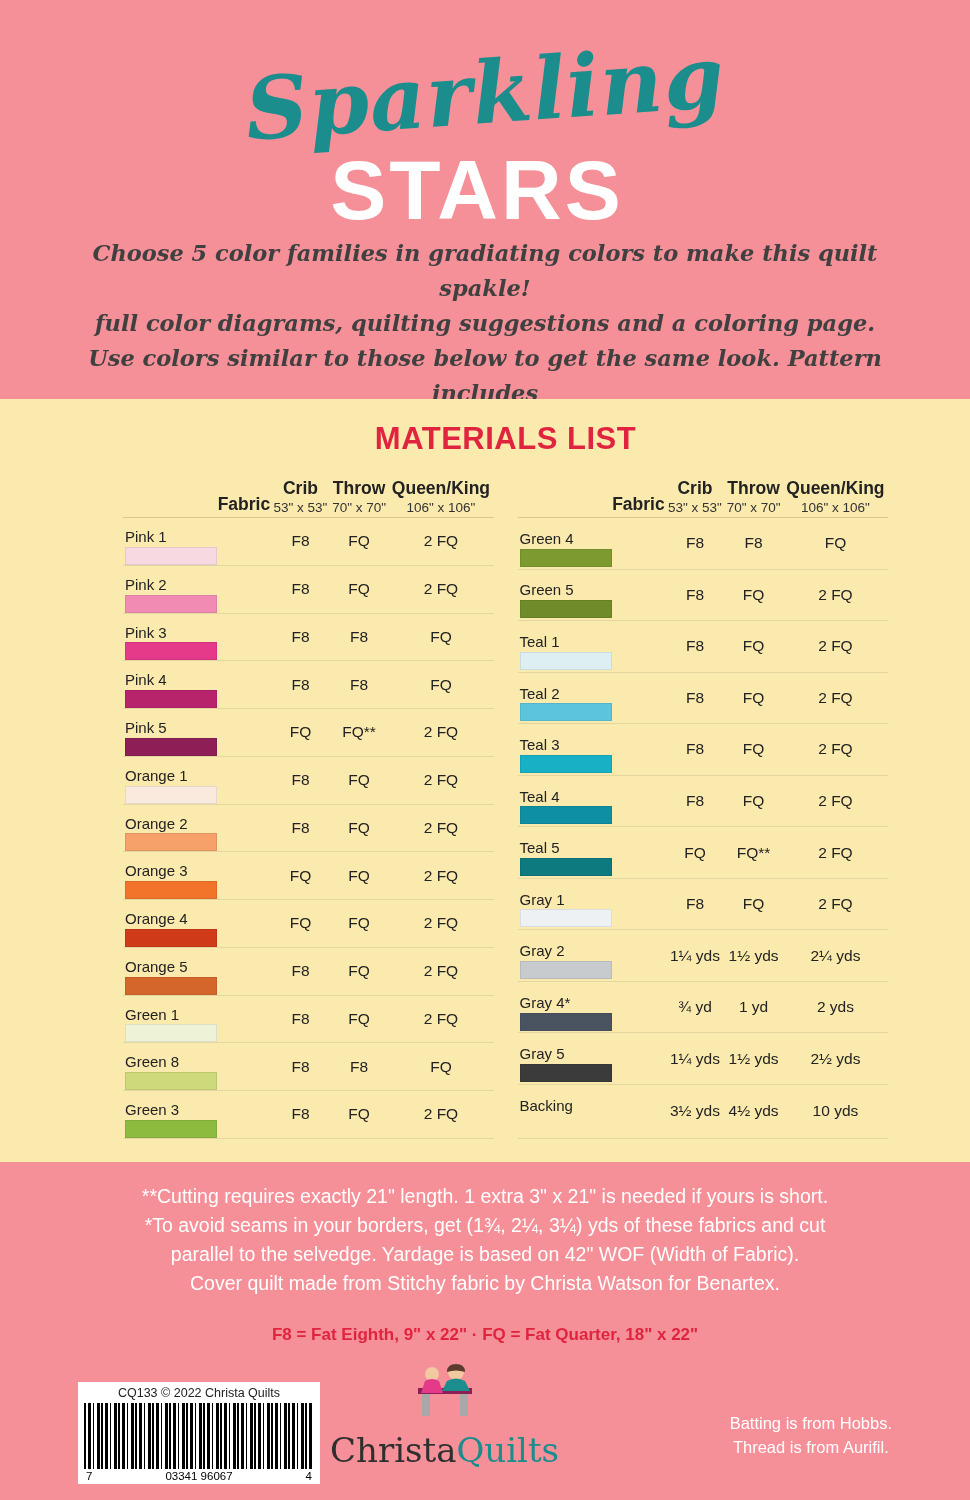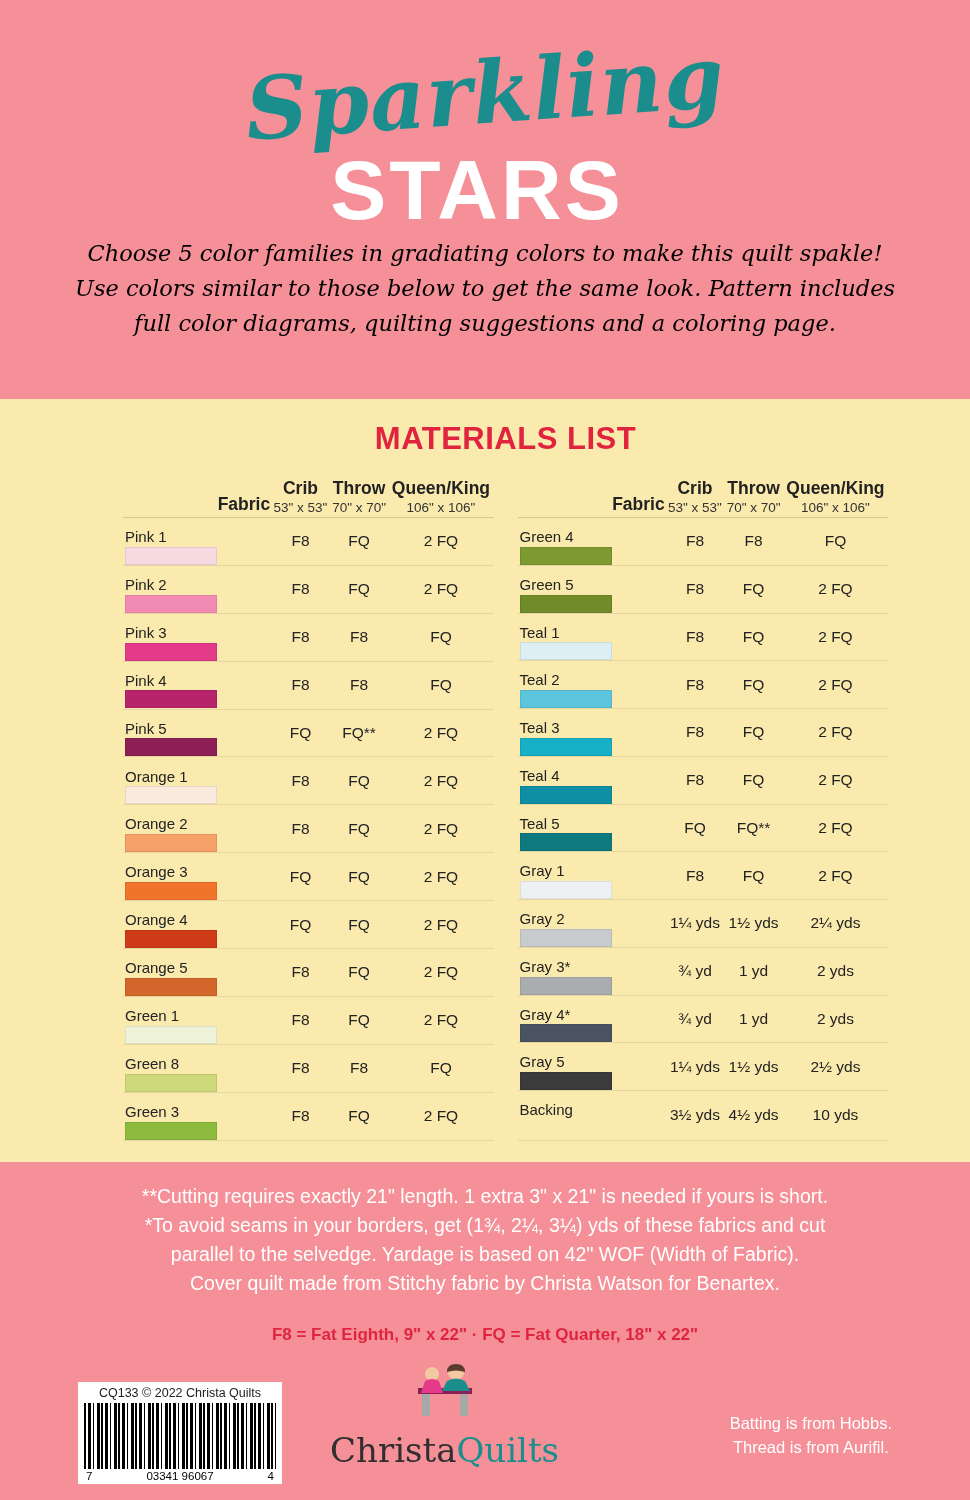--- a/index.html
+++ b/index.html
@@ -42,24 +42,25 @@
     color:#ffffff;
     letter-spacing:3px;
     position:absolute;
     left:0; right:16px;
     top:110px;
   }
   .subtitle {
     font-family:"DejaVu Serif", serif;
     font-style:italic;
     font-size:22.5px;
-    color:#000000;
+    color:#404040;
     line-height:1.55;
     padding:0 70px;
     margin-top:4px;
+    font-weight:bold;
   }
   
   .materials {
     background:#fbeaae;
     height:763px;
     padding-top:22px;
     position:relative;
     padding-left:41px;
   }
   .materials-title {
@@ -145,21 +146,21 @@
     text-align:center;
     color:#e0243f;
     font-weight:bold;
     font-size:17px;
     margin-top:28px;
   }
   .barcode-box {
     position:absolute;
     left:78px;
     bottom:48px;
-    width:204px;
+    width:242px;
     background:#fff;
     padding:4px 6px 2px 6px;
   }
   .barcode-label {
     font-size:12.5px;
     color:#222;
     text-align:center;
     margin-bottom:3px;
   }
   .bars {
@@ -207,22 +208,22 @@
 </head>
 <body>
 
 <div class="header">
   <div class="logo-wrap">
     <div class="logo-script">Sparkling</div>
     <div class="logo-stars">STARS</div>
   </div>
   <div class="subtitle">
     <div>Choose 5 color families in gradiating colors to make this quilt spakle!</div>
+    <div>full color diagrams, quilting suggestions and a coloring page.</div>
     <div>Use colors similar to those below to get the same look. Pattern includes</div>
-    <div>full color diagrams, quilting suggestions and a coloring page.</div>
   </div>
 </div>
 
 <div class="materials">
   <div class="materials-title">MATERIALS LIST</div>
   <div class="tables">
 
     <table class="tbl">
       <thead>
         <tr>
@@ -457,29 +458,20 @@
             <td class="fab">
               <span class="fab-name">Gray 2</span>
               <span class="swatch" style="background: rgb(200, 203, 205);"></span>
             </td>
             <td>1¼ yds</td>
             <td>1½ yds</td>
             <td>2¼ yds</td>
           </tr>
           <tr>
             <td class="fab">
-              <span class="fab-name">Gray 3*</span>
-              <span class="swatch" style="background: rgb(169, 173, 176);"></span>
-            </td>
-            <td>¾ yd</td>
-            <td>1 yd</td>
-            <td>2 yds</td>
-          </tr>
-          <tr>
-            <td class="fab">
               <span class="fab-name">Gray 4*</span>
               <span class="swatch" style="background: rgb(74, 84, 97);"></span>
             </td>
             <td>¾ yd</td>
             <td>1 yd</td>
             <td>2 yds</td>
           </tr>
           <tr>
             <td class="fab">
               <span class="fab-name">Gray 5</span>

